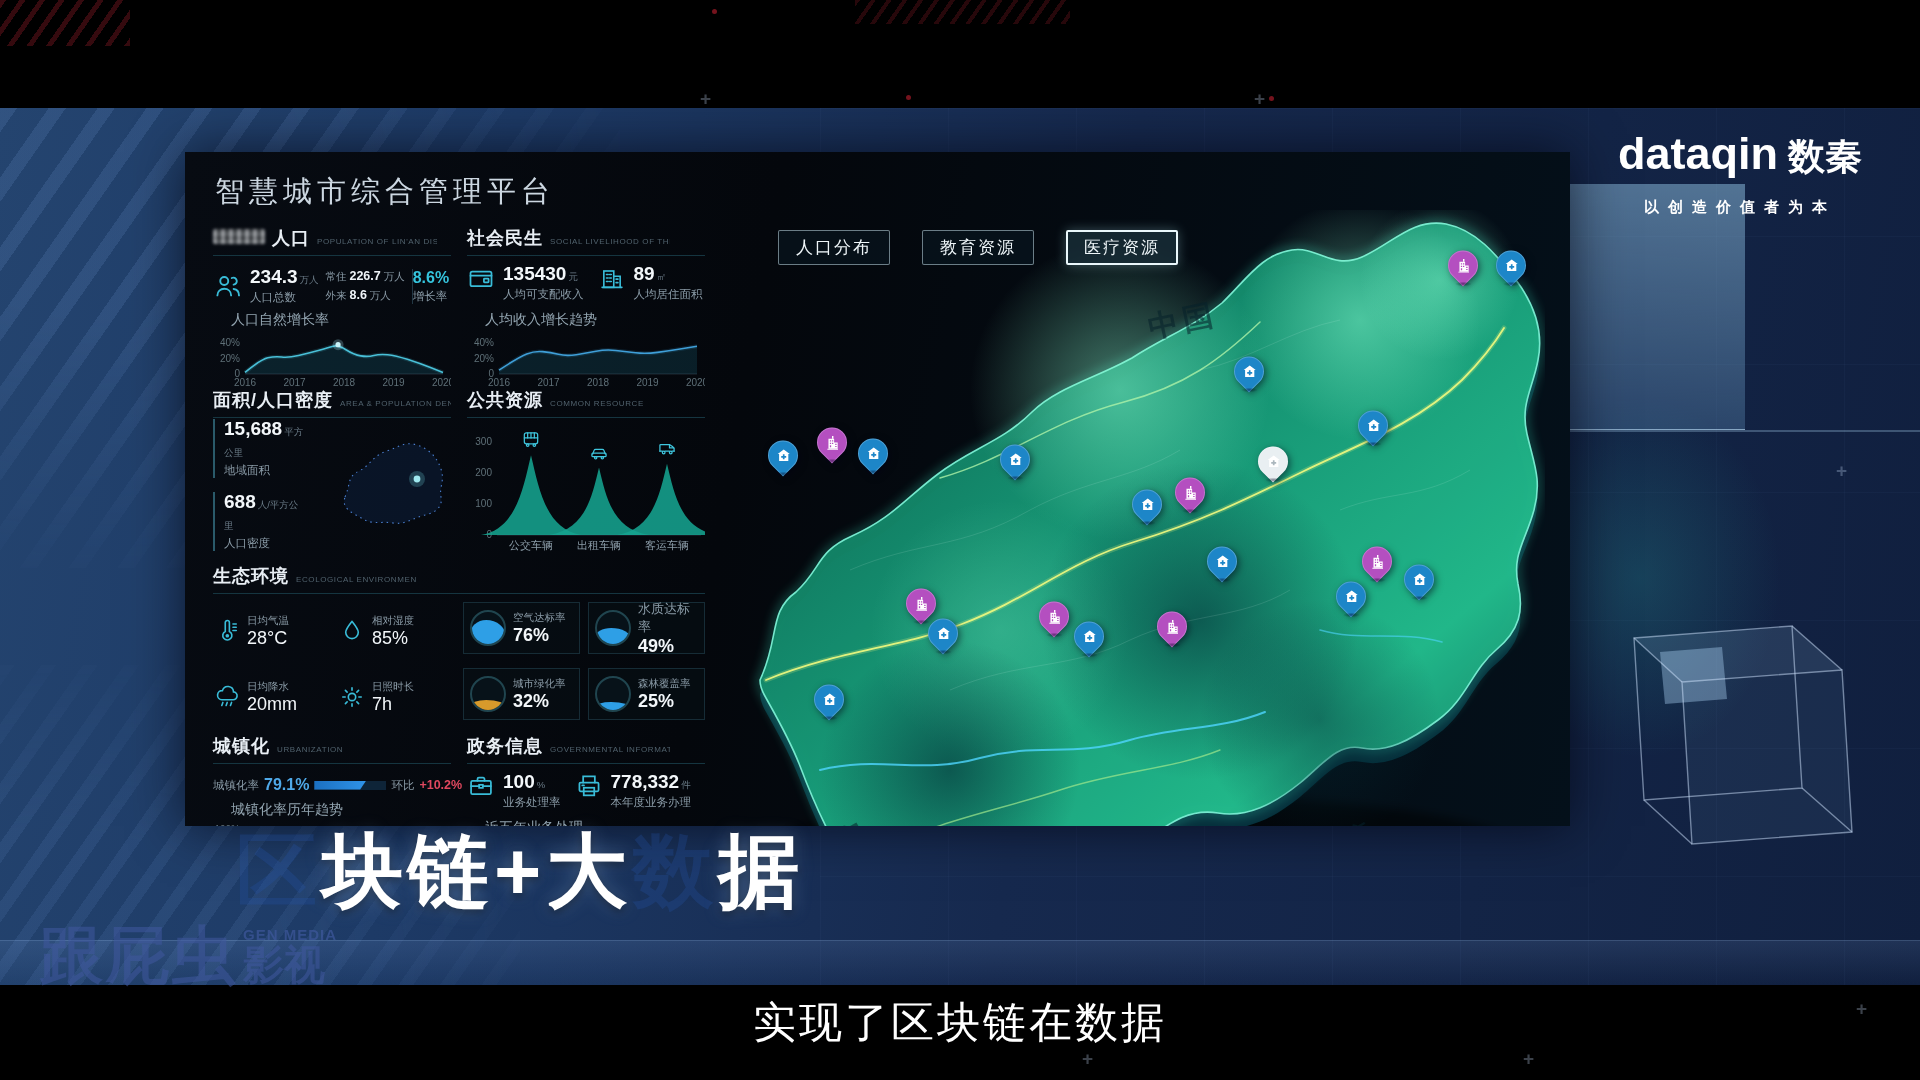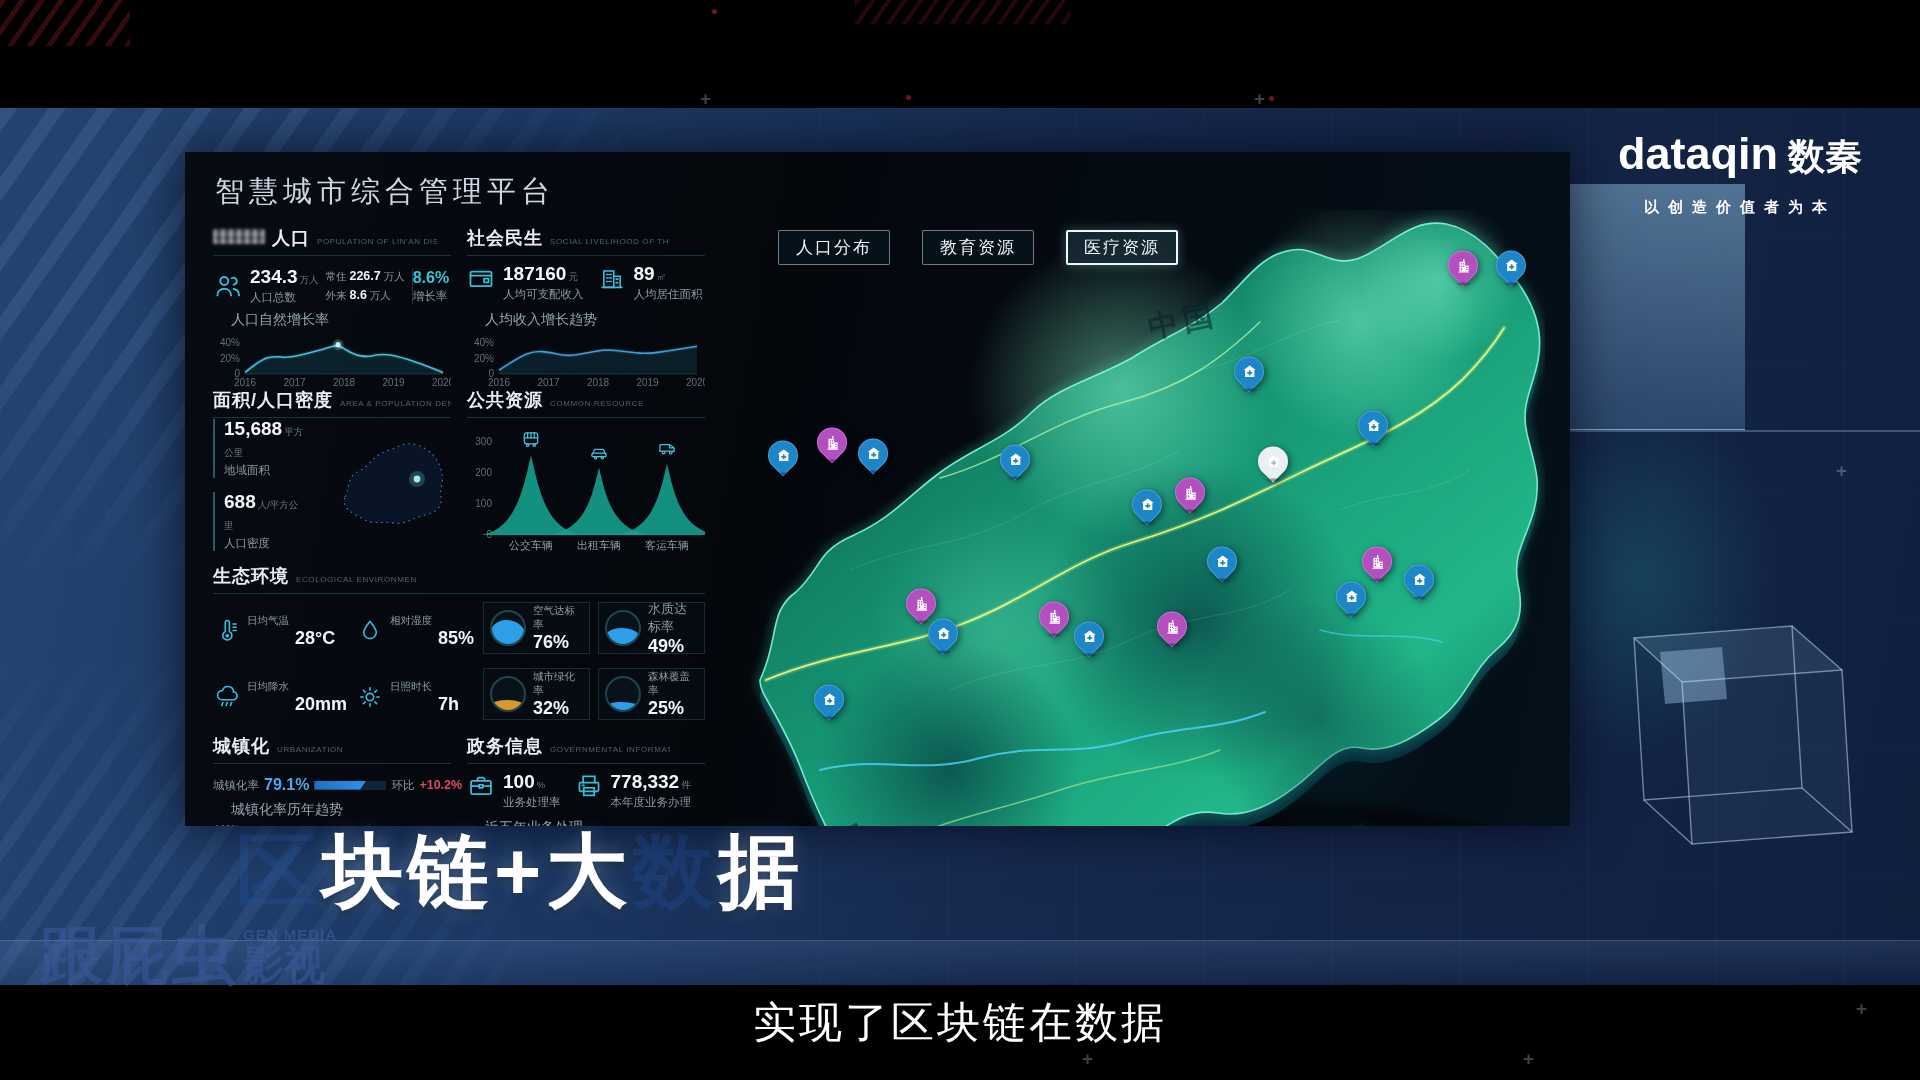--- a/index.html
+++ b/index.html
@@ -82,21 +82,21 @@
 
   .stat-duo{display:flex;gap:14px;align-items:flex-start;height:44px;}
   .stat-item{display:flex;gap:8px;align-items:flex-start;}
 
   .area-body{display:flex;gap:26px;align-items:center;height:118px;}
   .area-stats{display:flex;flex-direction:column;gap:14px;flex:1;}
   .astat{border-left:2px solid #2a5a6a;padding-left:9px;}
 
   .eco-grid{display:grid;grid-template-columns:repeat(4,1fr);gap:8px;}
   .eco-item{display:flex;gap:7px;align-items:center;padding:3px 1px;height:52px;}
-  .eco-item .val{font-size:18px;font-weight:700;color:#f2f6f9;margin-left:48px;}
+  .eco-item .val{font-size:18px;font-weight:400;color:#f2f6f9;}
   .eco-item .lab{font-size:10.5px;color:#8b9ca8;}
   .gauge-cell{border:1px solid #162c36;background:rgba(8,16,22,.55);display:flex;gap:7px;
     align-items:center;padding:3px 6px;height:52px;box-sizing:border-box;}
   .orb{width:32px;height:32px;border-radius:50%;border:2px solid #20454f;overflow:hidden;position:relative;background:#071219;flex:0 0 auto;}
   .liquid{position:absolute;left:-2px;right:-2px;bottom:0;border-radius:45% 55% 0 0/60% 70% 0 0;}
 
   .urb-row{display:flex;align-items:center;gap:5px;font-size:11.5px;color:#8b9ca8;white-space:nowrap;height:26px;}
   .urb-rate{color:#4fa9e9;font-size:16px;font-weight:700;}
   .bar-track{width:72px;height:9px;background:#0e2438;overflow:hidden;flex:0 0 auto;}
   .bar-fill{height:100%;background:linear-gradient(90deg,#1b6fc0,#2f93e8);
@@ -333,21 +333,21 @@
         <div class="phead">
           <h3>社会民生</h3>
           <span class="en">SOCIAL LIVELIHOOD OF THE PEOPLE</span>
         </div>
         <div class="stat-duo">
           <div class="stat-item">
             <svg class="icon" width="28" height="28">
                 <use href="#i-wallet"></use>
               </svg>
             <div>
-              <div class="bignum"><span>187160</span><span class="unit">元</span></div>
+              <div class="bignum"><span>135430</span><span class="unit">元</span></div>
               <div class="slab">人均可支配收入</div>
             </div>
           </div>
           <div class="stat-item">
             <svg class="icon" width="28" height="28">
                 <use href="#i-building"></use>
               </svg>
             <div>
               <div class="bignum"><span>89</span><span class="unit">㎡</span></div>
               <div class="slab">人均居住面积</div>

